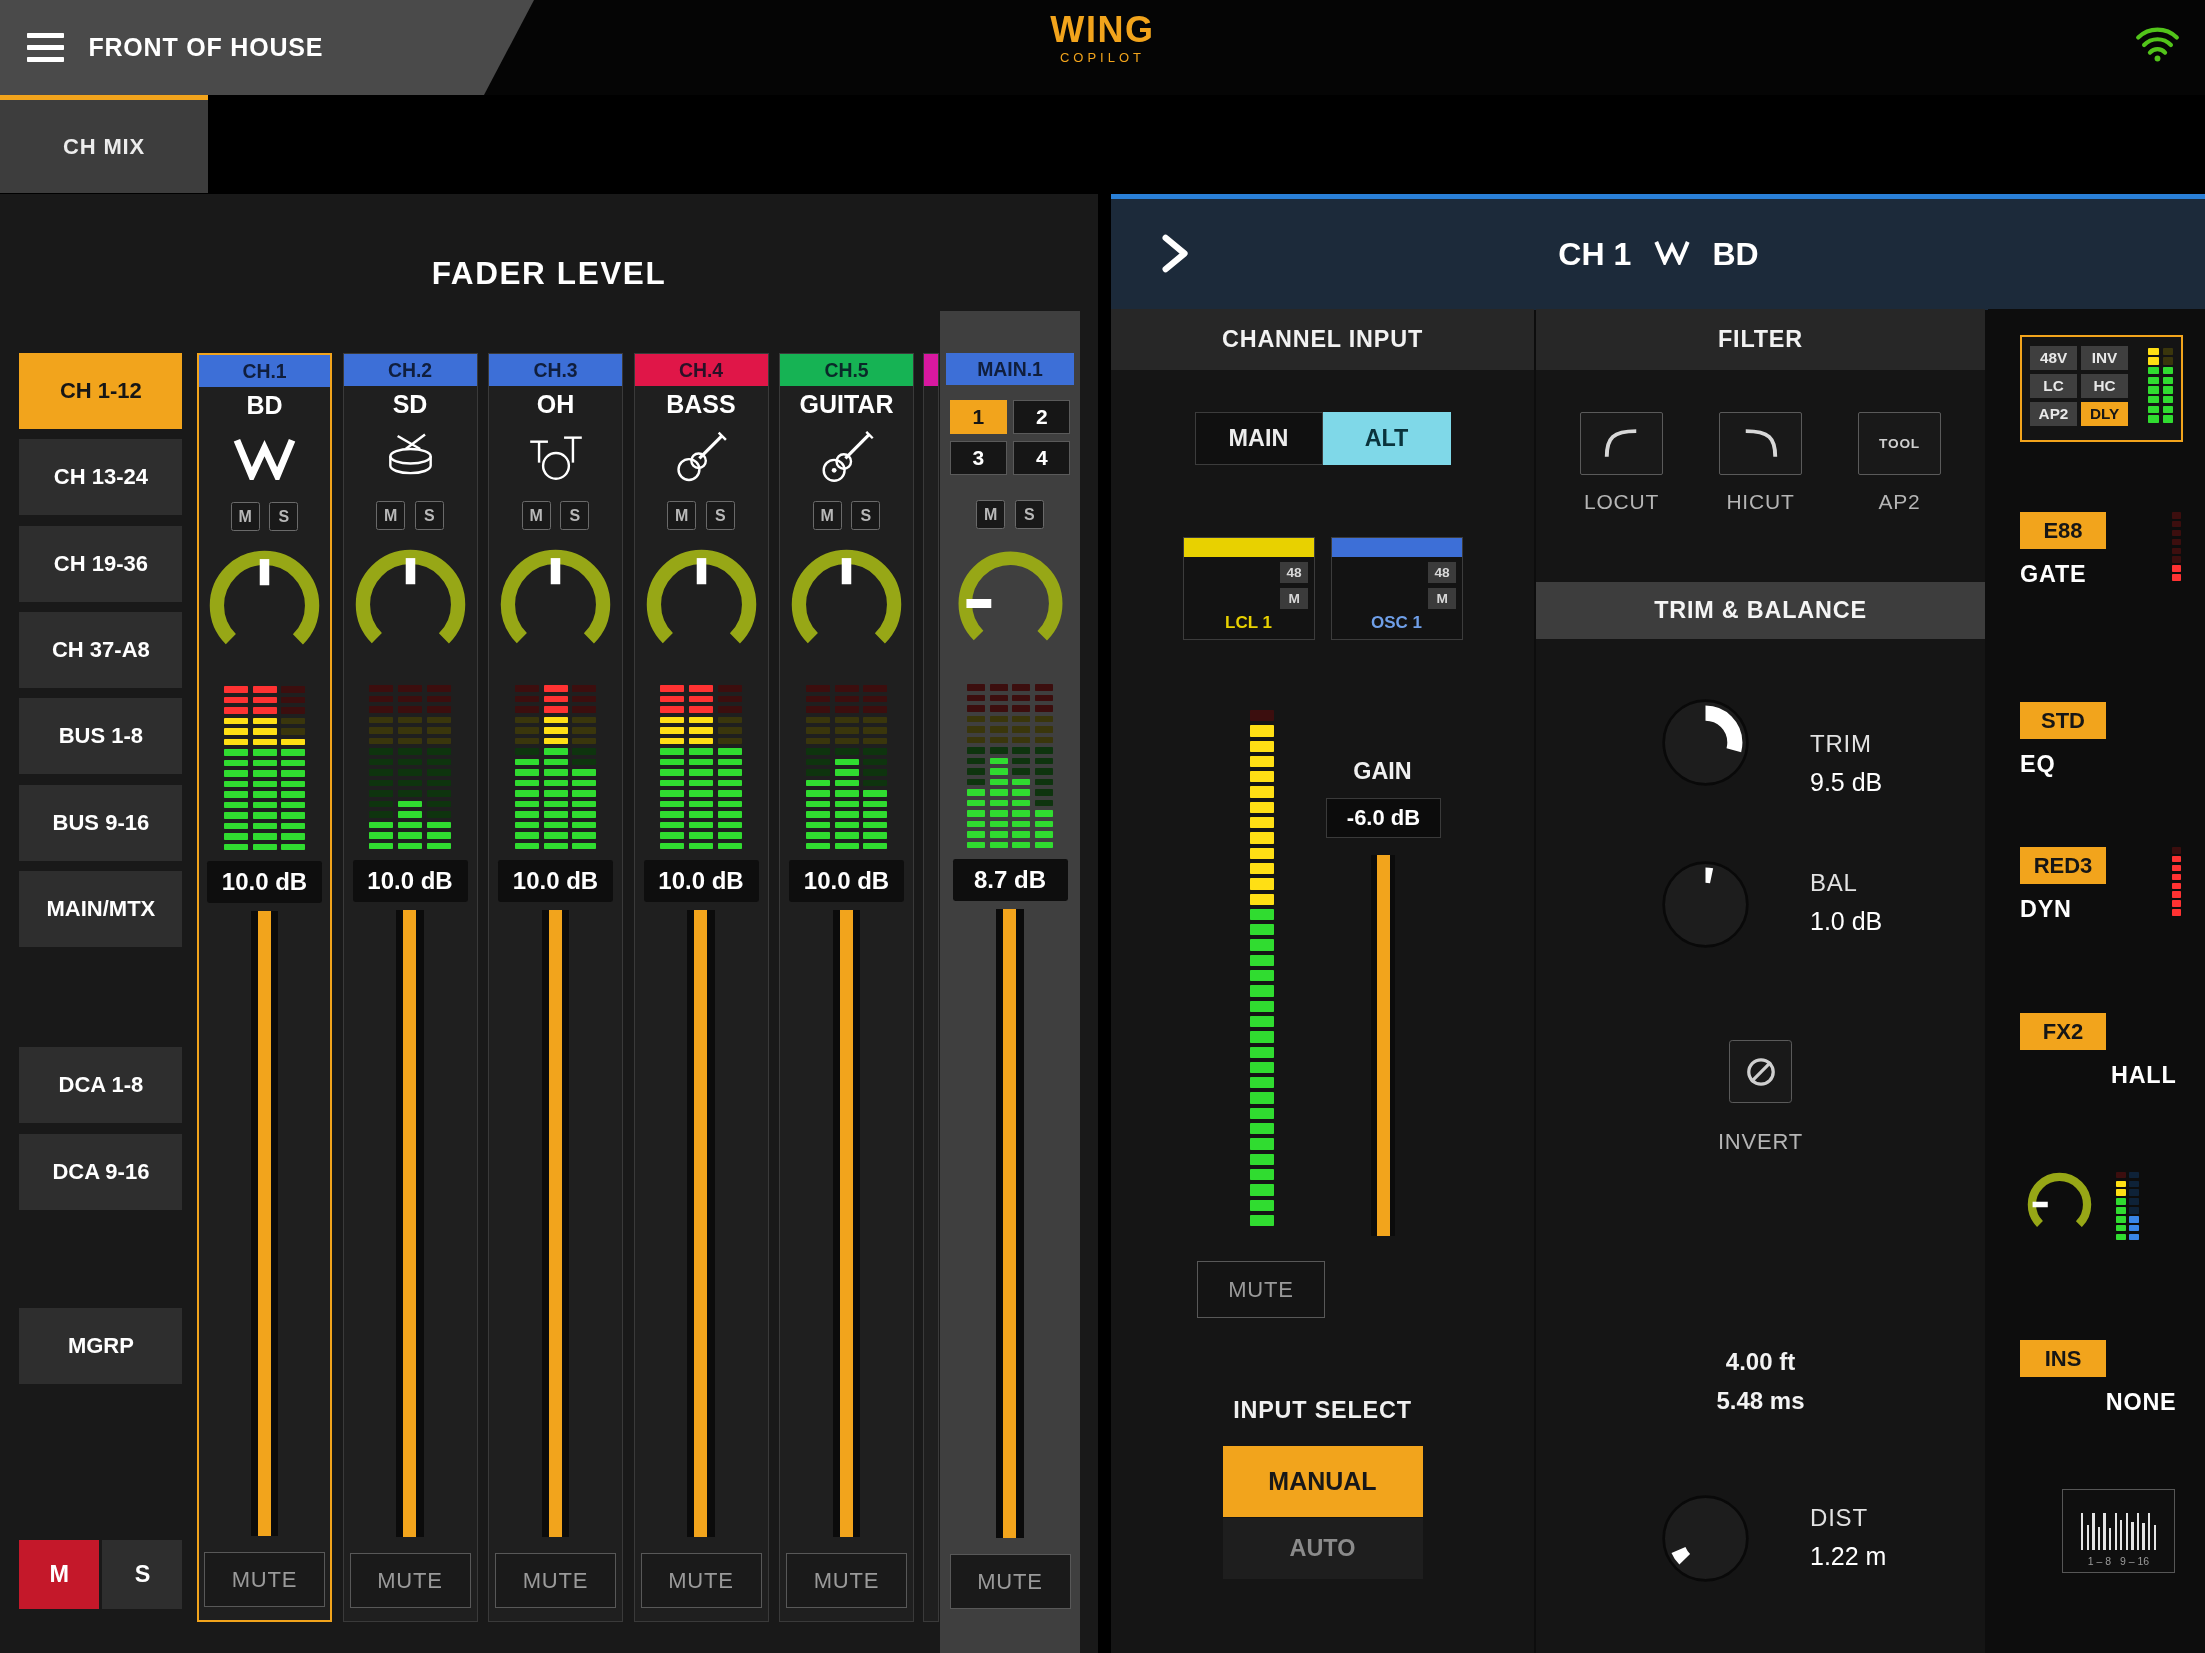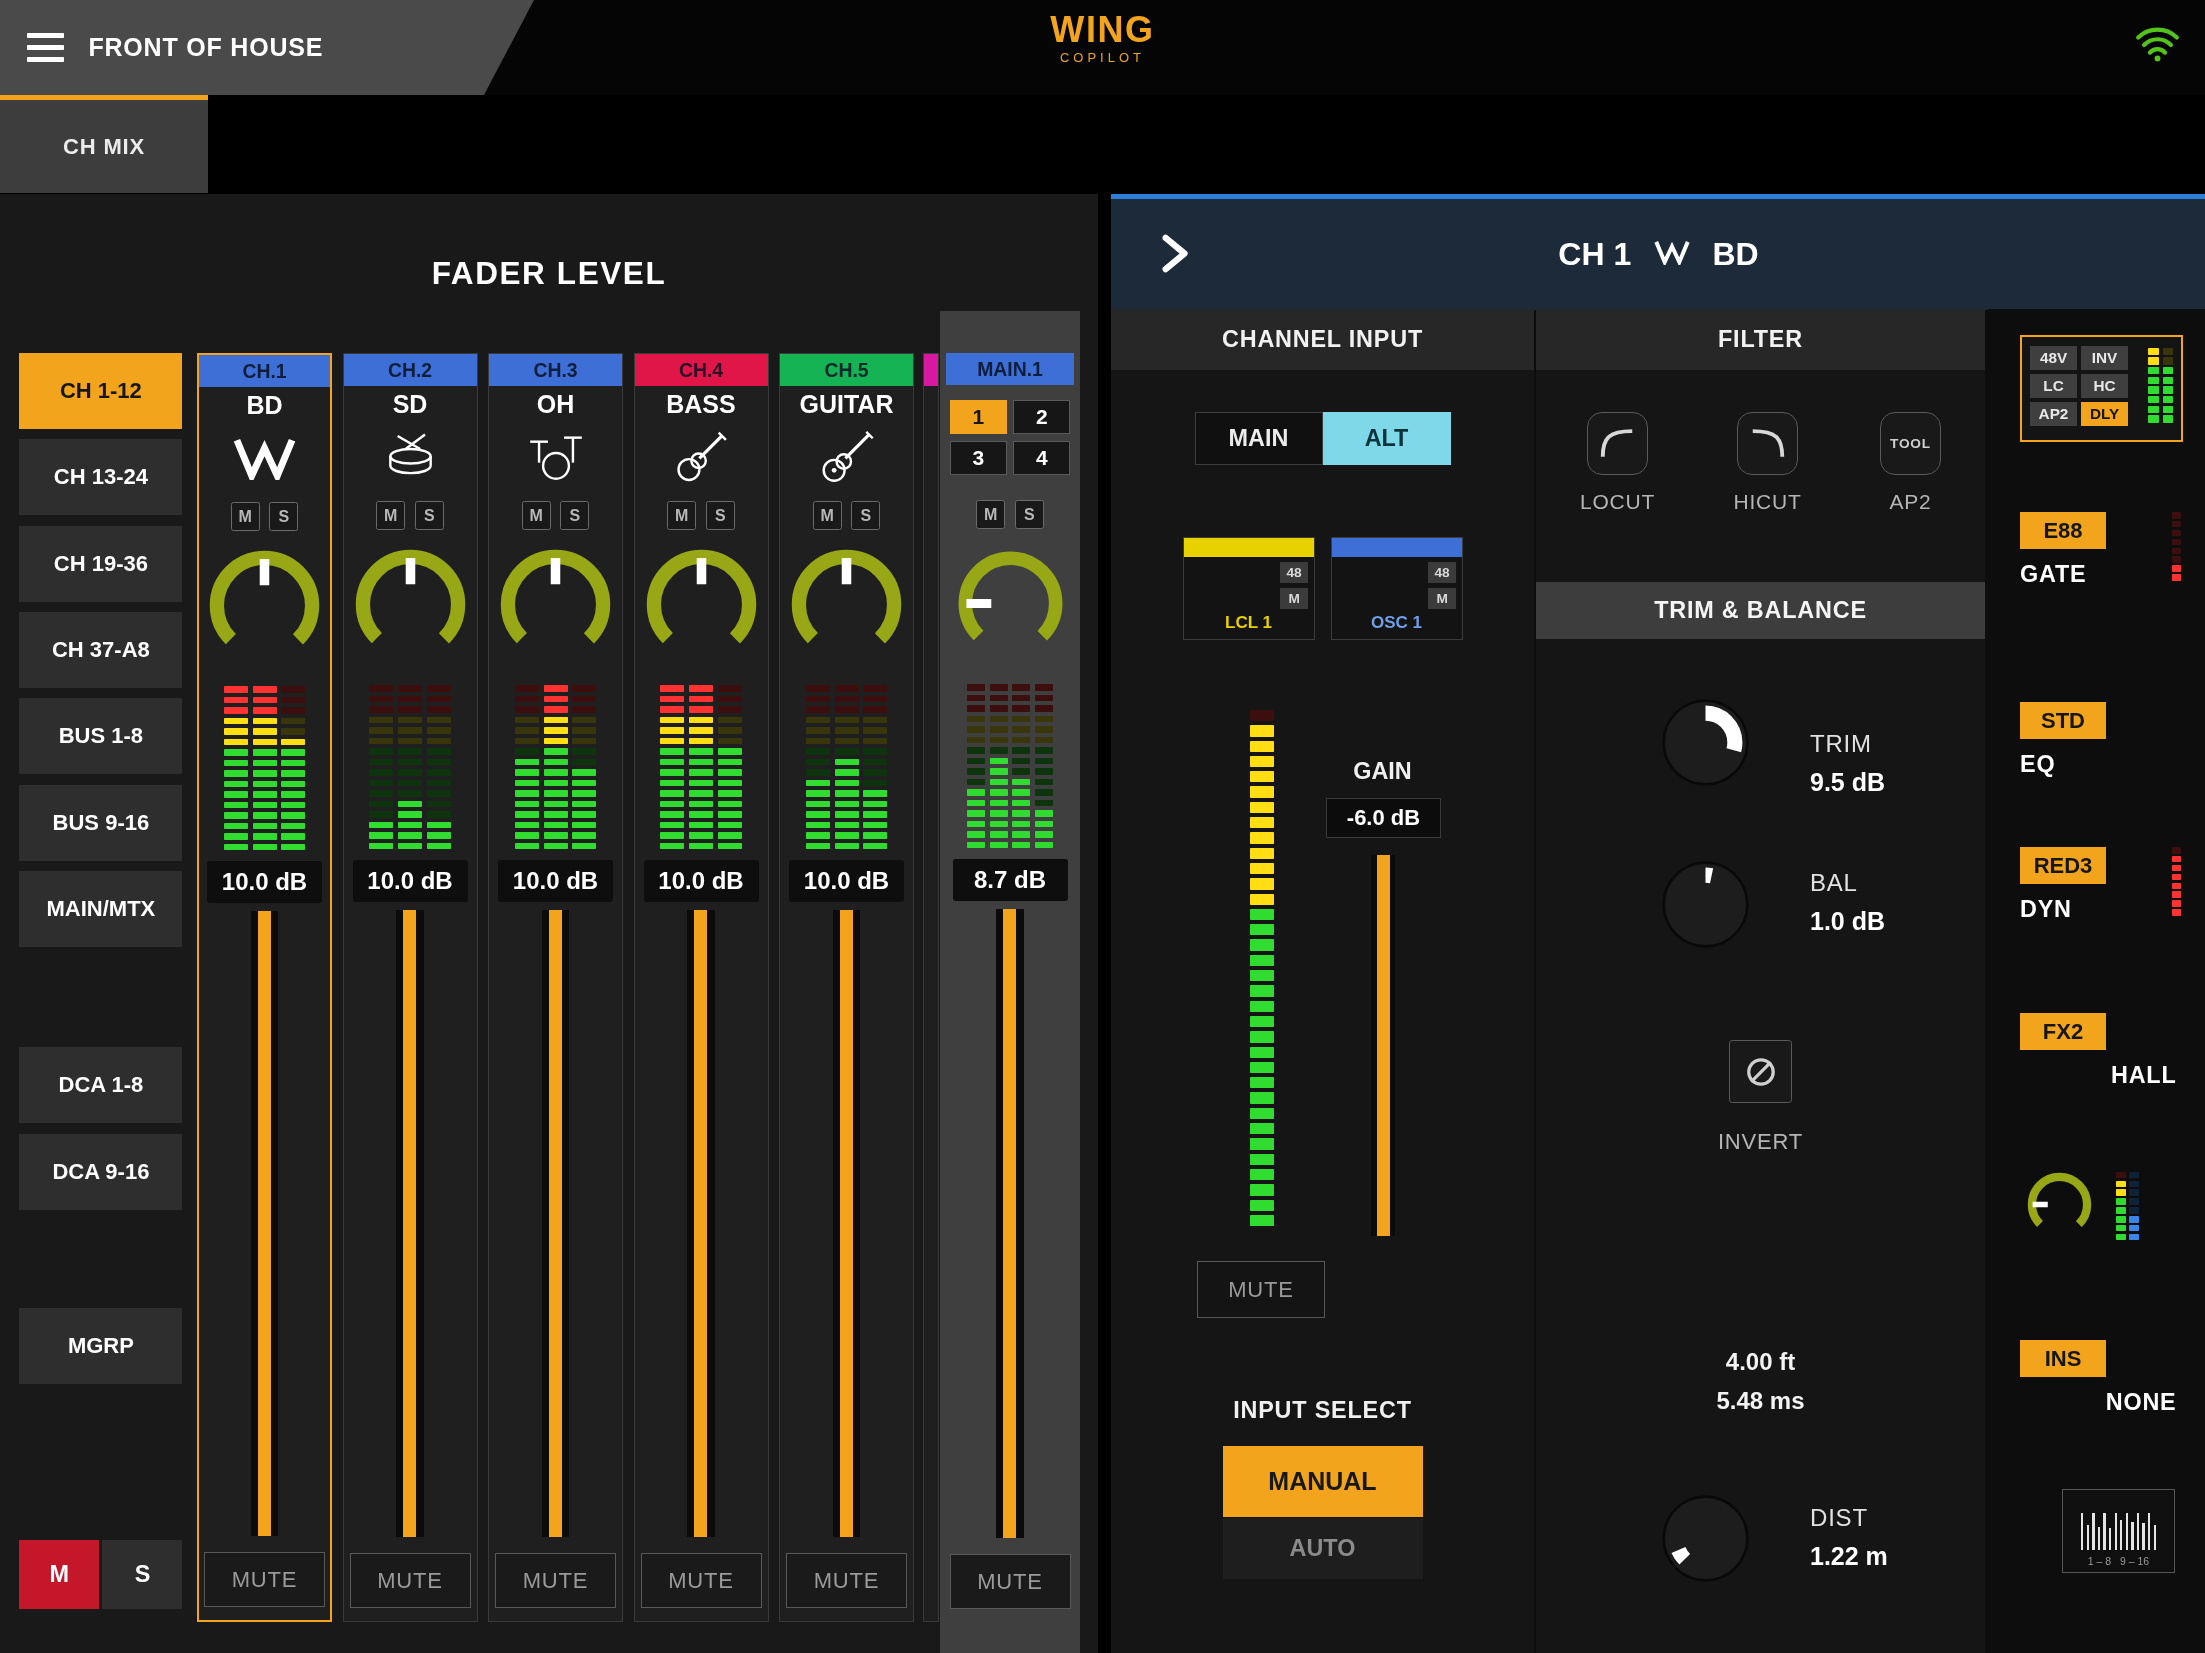--- a/index.html
+++ b/index.html
@@ -81,36 +81,36 @@
 .gain-label{position:absolute;left:191px;top:449px;width:161px;text-align:center;font-size:23.4px;font-weight:bold;color:#f0f0f0;}
 .gain-value{position:absolute;left:215px;top:489px;width:115px;height:40px;background:#0c0c0c;border:1.6px solid #3a3a3a;display:flex;align-items:center;justify-content:center;font-size:22px;font-weight:bold;color:#fff;}
 .gain-fader{position:absolute;left:260px;top:546px;width:24px;height:381px;background:#0b0b0b;display:flex;justify-content:center;}
 .input-mute{position:absolute;left:86px;top:952px;width:128px;height:57px;border:1.6px solid #585858;background:#141414;color:#9a9a9a;display:flex;align-items:center;justify-content:center;font-size:22px;letter-spacing:0.8px;}
 .input-select-title{position:absolute;left:0;top:1088px;width:100%;text-align:center;font-size:23.4px;font-weight:bold;color:#f0f0f0;letter-spacing:0.8px;}
 .manual-btn{position:absolute;left:50%;top:1137px;transform:translateX(-50%);width:200px;height:71px;background:#f2a41c;color:#181818;display:flex;align-items:center;justify-content:center;font-size:25px;font-weight:bold;}
 .auto-btn{position:absolute;left:50%;top:1209px;transform:translateX(-50%);width:200px;height:61px;background:#1e1e1e;color:#8b8b8b;display:flex;align-items:center;justify-content:center;font-size:23.4px;font-weight:bold;}
 
 .filter-row{position:absolute;left:0;top:103px;width:100%;display:flex;justify-content:space-between;padding:0 44px;}
 .filter-item{display:flex;flex-direction:column;align-items:center;}
-.filter-iconbox{width:61px;height:63px;border:1.6px solid #5a5a5a;background:#191919;display:flex;align-items:center;justify-content:center;border-radius:15px;}
+.filter-iconbox{width:83px;height:63px;border:1.6px solid #5a5a5a;background:#191919;display:flex;align-items:center;justify-content:center;border-radius:2px;}
 .filter-iconbox.toolbox{font-size:13.7px;font-weight:bold;color:#cfcfcf;letter-spacing:0.8px;}
 .filter-label{margin-top:14.5px;font-size:21px;color:#b5b5b5;letter-spacing:0.8px;}
 .section-band{position:absolute;left:0;width:100%;height:57px;background:#3d3d3d;display:flex;align-items:center;justify-content:center;font-size:23.4px;font-weight:bold;color:#f5f5f5;letter-spacing:0.8px;}
 .tb-band{top:273px;}
 .delay-band{top:935px;}
 .pie-knob{position:absolute;width:89px;height:89px;}
 .trim-knob{left:125px;top:389px;}
 .bal-knob{left:125px;top:551px;}
 .dist-knob{left:125px;top:1185px;}
 .knob-labels{position:absolute;left:274px;width:161px;}
 .trim-labels{top:421px;}
 .bal-labels{top:560px;}
 .dist-labels{top:1195px;}
 .knob-name{font-size:24px;color:#e2e2e2;letter-spacing:0.8px;}
-.knob-val{margin-top:9.7px;font-size:25px;font-weight:bold;color:#fff;}
+.knob-val{margin-top:9.7px;font-size:25px;font-weight:normal;color:#fff;}
 .invert-box{position:absolute;left:193px;top:731px;width:63px;height:63px;border:1.6px solid #5a5a5a;background:#191919;display:flex;align-items:center;justify-content:center;border-radius:3.2px;}
 .invert-label{position:absolute;left:0;top:820px;width:100%;text-align:center;font-size:22px;color:#b5b5b5;letter-spacing:0.8px;}
 .delay-vals{position:absolute;left:0;top:1033px;width:100%;text-align:center;font-size:24px;font-weight:bold;color:#f3f3f3;line-height:39px;}
 
 .chain-head{position:absolute;left:32px;top:26px;width:163px;height:107px;border:2.4px solid #f2a41c;background:#141414;display:flex;padding:9px 8px;gap:9.7px;}
 .chain-head-badges{display:grid;grid-template-columns:47px 47px;grid-auto-rows:24px;gap:4px;}
 .chain-mini-badge{display:flex;align-items:center;justify-content:center;background:#3f3f3f;color:#e8e8e8;font-size:15.3px;font-weight:bold;}
 .chain-mini-badge.act{background:#f2a41c;color:#161616;}
 .chain-head-meter{display:flex;gap:4px;margin-left:auto;padding-top:1.6px;}
 .chain-block{position:absolute;left:32px;width:163px;}

